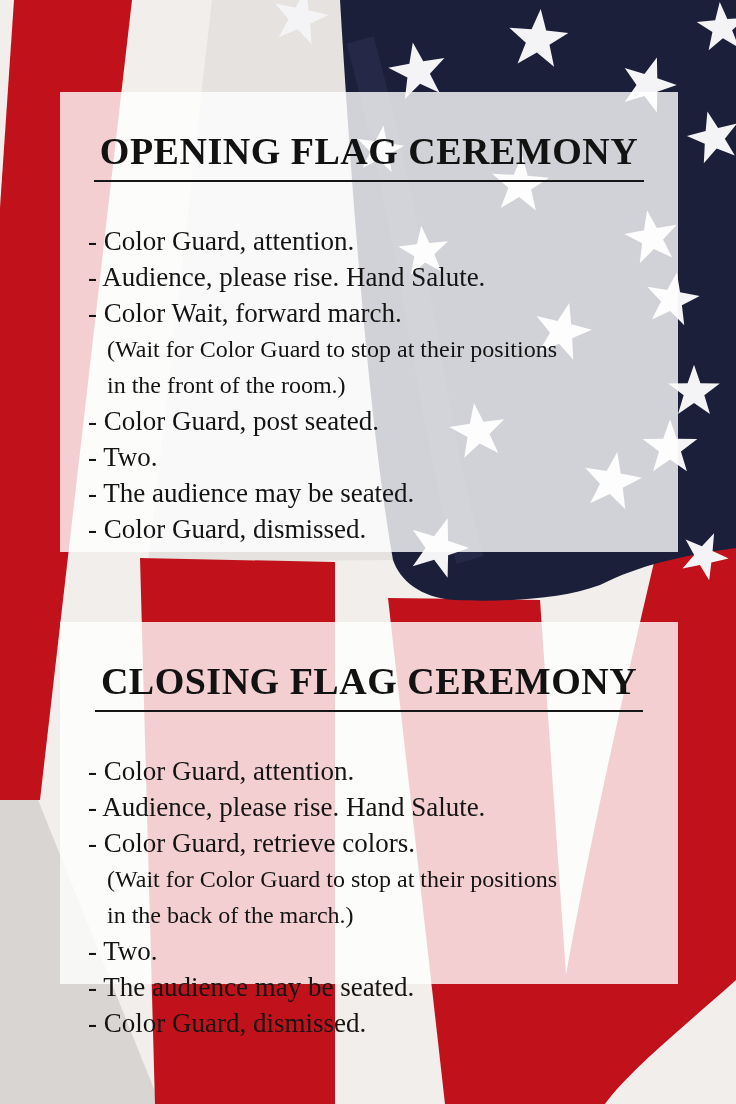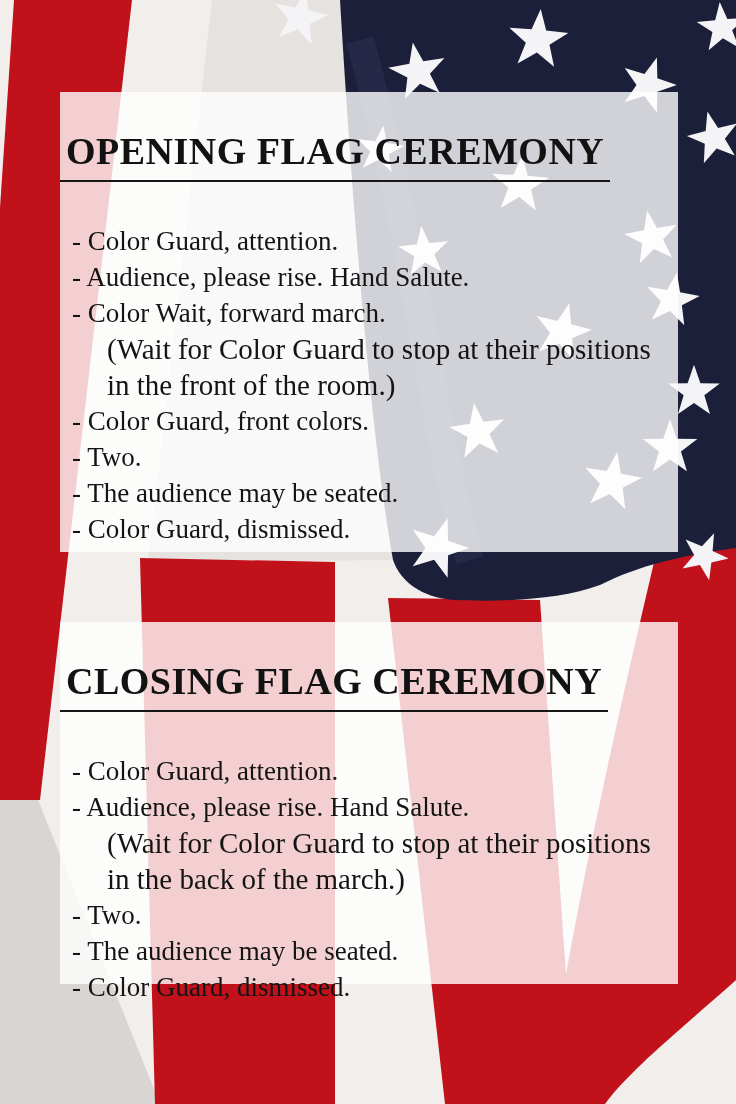--- a/index.html
+++ b/index.html
@@ -7,34 +7,34 @@
     position:relative;width:736px;height:1104px;overflow:hidden;
     font-family:"Liberation Serif", serif;
   }
   .flag-bg{position:absolute;inset:0;width:736px;height:1104px;display:block;}
   .panel{
     position:absolute;left:60px;width:618px;
     background:rgba(255,255,255,0.80);
   }
   .panel-1{top:92px;height:460px;}
   .panel-2{top:622px;height:362px;}
-  .panel-header{padding-top:12px;}
+  .panel-header{text-align:center;padding-top:12px;}
   .panel-title{
     display:inline-block;
     font-size:38px;letter-spacing:0.5px;color:#121212;
     border-bottom:2px solid #161616;
     padding:0 6px 7px 6px;
     white-space:nowrap;
   }
   .lines{margin-top:15px;}
   .line{
     color:#141414;line-height:36px;white-space:nowrap;
   }
-  .line.item{font-size:27px;padding-left:12px;}
-  .line.note{font-size:29px;padding-left:47px;}
+  .line.item{font-size:27px;padding-left:28px;}
+  .line.note{font-size:24px;padding-left:47px;}
 </style>
 </head>
 <body>
 
 <div class="stage">
 
   <svg class="flag-bg" viewBox="0 0 736 1104" aria-hidden="true">
     <defs>
       <path id="star" d="M0,-40 L9.4,-12.9 L38,-12.4 L15.2,4.9 L23.5,32.4 L0,16 L-23.5,32.4 L-15.2,4.9 L-38,-12.4 L-9.4,-12.9 Z"></path>
     </defs>
@@ -83,34 +83,35 @@
   <section class="panel panel-1">
     <div class="panel-header">
       <h1 class="panel-title">OPENING FLAG CEREMONY</h1>
     </div>
     <div class="lines">
       <div class="line item">- Color Guard, attention.</div>
       <div class="line item">- Audience, please rise. Hand Salute.</div>
       <div class="line item">- Color Wait, forward march.</div>
       <div class="line note">(Wait for Color Guard to stop at their positions</div>
       <div class="line note">in the front of the room.)</div>
-      <div class="line item">- Color Guard, front colors.</div>
+      <div class="line item">- Color Guard, post seated.</div>
       <div class="line item">- Two.</div>
       <div class="line item">- The audience may be seated.</div>
       <div class="line item">- Color Guard, dismissed.</div>
     </div>
   </section>
 
   <section class="panel panel-2">
     <div class="panel-header">
       <h1 class="panel-title">CLOSING FLAG CEREMONY</h1>
     </div>
     <div class="lines">
       <div class="line item">- Color Guard, attention.</div>
       <div class="line item">- Audience, please rise. Hand Salute.</div>
+      <div class="line item">- Color Guard, retrieve colors.</div>
       <div class="line note">(Wait for Color Guard to stop at their positions</div>
       <div class="line note">in the back of the march.)</div>
       <div class="line item">- Two.</div>
       <div class="line item">- The audience may be seated.</div>
       <div class="line item">- Color Guard, dismissed.</div>
     </div>
   </section>
 
 </div>
 

